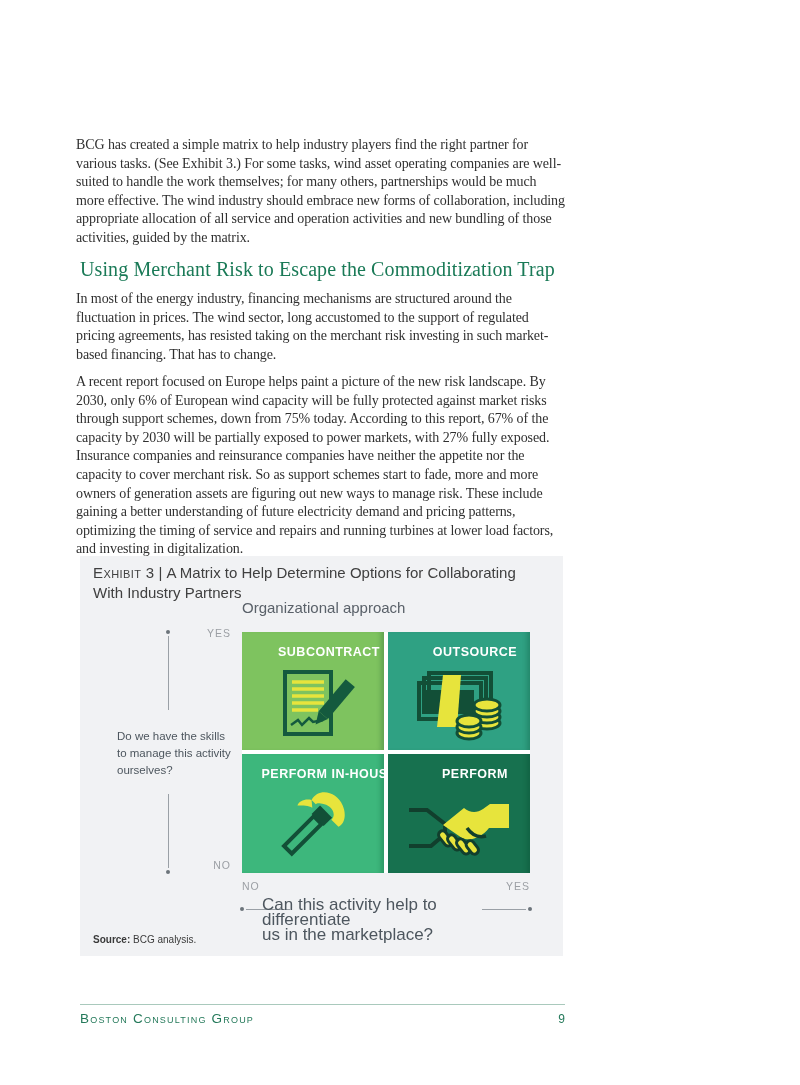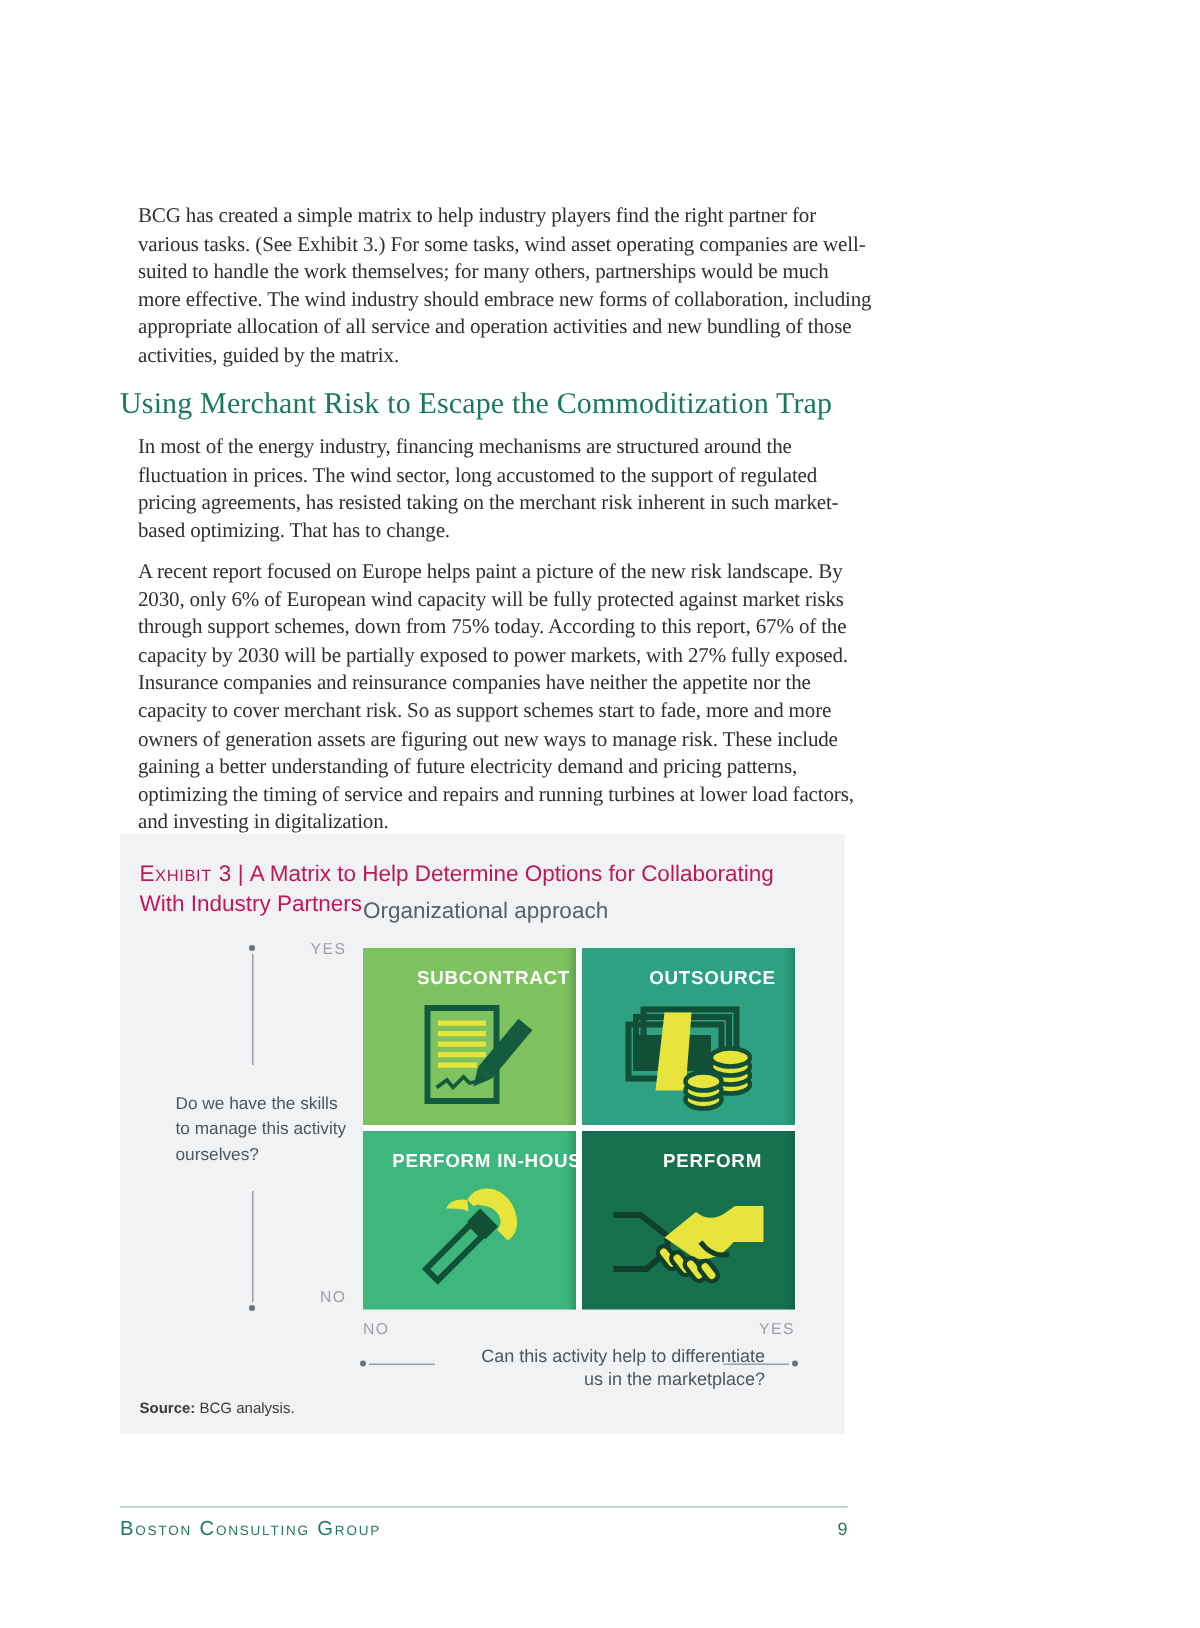--- a/index.html
+++ b/index.html
@@ -7,21 +7,21 @@
   .page {
     position: relative;
     width: 800px;
     height: 1085px;
     background: #ffffff;
     font-family: "Liberation Serif", serif;
     overflow: hidden;
   }
   .body-text {
     position: absolute;
-    left: 92px;
+    left: 76px;
     width: 492px;
     font-size: 14px;
     line-height: 18.6px;
     color: #303030;
     letter-spacing: -0.1px;
   }
   .section-heading {
     position: absolute;
     left: 80px;
     width: 500px;
@@ -40,22 +40,21 @@
     background: #f1f2f4;
     font-family: "Liberation Sans", sans-serif;
   }
   .exhibit-title {
     position: absolute;
     left: 13px;
     top: 7px;
     width: 455px;
     font-size: 15px;
     line-height: 20px;
-    color: #be185d;
-    margin-top: 10px;
+    color: #404040;
   }
   .exhibit-label-caps { font-variant: small-caps; letter-spacing: 0.4px; }
   .exhibit-sep { padding: 0 4px; }
   .org-approach {
     position: absolute;
     left: 162px;
     top: 43px;
     width: 288px;
     text-align: left;
     font-size: 15px;
@@ -111,22 +110,22 @@
     width: 118px;
     font-size: 11.5px;
     line-height: 17px;
     color: #4d565e;
   }
   .x-question {
     position: absolute;
     left: 182px;
     top: 341px;
     width: 248px;
-    text-align: right;
-    font-size: 12px;
+    text-align: left;
+    font-size: 17px;
     line-height: 15px;
     color: #4d565e;
   }
   .h-dash { position: absolute; top: 353px; height: 1px; background: #9aa0a6; }
   .source-line {
     position: absolute;
     left: 13px;
     top: 378px;
     font-size: 10px;
     color: #3a3a3a;
@@ -164,21 +163,21 @@
 </style>
 </head>
 <body>
 
 <div class="page">
 
   <p class="body-text" style="top:136px">BCG has created a simple matrix to help industry players find the right partner for various tasks. (See Exhibit 3.) For some tasks, wind asset operating companies are well-suited to handle the work themselves; for many others, partnerships would be much more effective. The wind industry should embrace new forms of collaboration, including appropriate allocation of all service and operation activities and new bundling of those activities, guided by the matrix.</p>
 
   <h2 class="section-heading" style="top:258px">Using Merchant Risk to Escape the Commoditization Trap</h2>
 
-  <p class="body-text" style="top:290px">In most of the energy industry, financing mechanisms are structured around the fluctuation in prices. The wind sector, long accustomed to the support of regulated pricing agreements, has resisted taking on the merchant risk inherent in such market-based optimizing. That has to change.</p>
+  <p class="body-text" style="top:290px">In most of the energy industry, financing mechanisms are structured around the fluctuation in prices. The wind sector, long accustomed to the support of regulated pricing agreements, has resisted taking on the merchant risk investing in such market-based financing. That has to change.</p>
 
   <p class="body-text" style="top:373px">A recent report focused on Europe helps paint a picture of the new risk landscape. By 2030, only 6% of European wind capacity will be fully protected against market risks through support schemes, down from 75% today. According to this report, 67% of the capacity by 2030 will be partially exposed to power markets, with 27% fully exposed. Insurance companies and reinsurance companies have neither the appetite nor the capacity to cover merchant risk. So as support schemes start to fade, more and more owners of generation assets are figuring out new ways to manage risk. These include gaining a better understanding of future electricity demand and pricing patterns, optimizing the timing of service and repairs and running turbines at lower load factors, and investing in digitalization.</p>
 
   <div class="exhibit">
 
     <div class="exhibit-title">
       <span class="exhibit-label-caps">Exhibit 3</span><span class="exhibit-sep">|</span><span>A Matrix to Help Determine Options for Collaborating With Industry Partners</span>
     </div>
 
     <div class="org-approach">Organizational approach</div>

